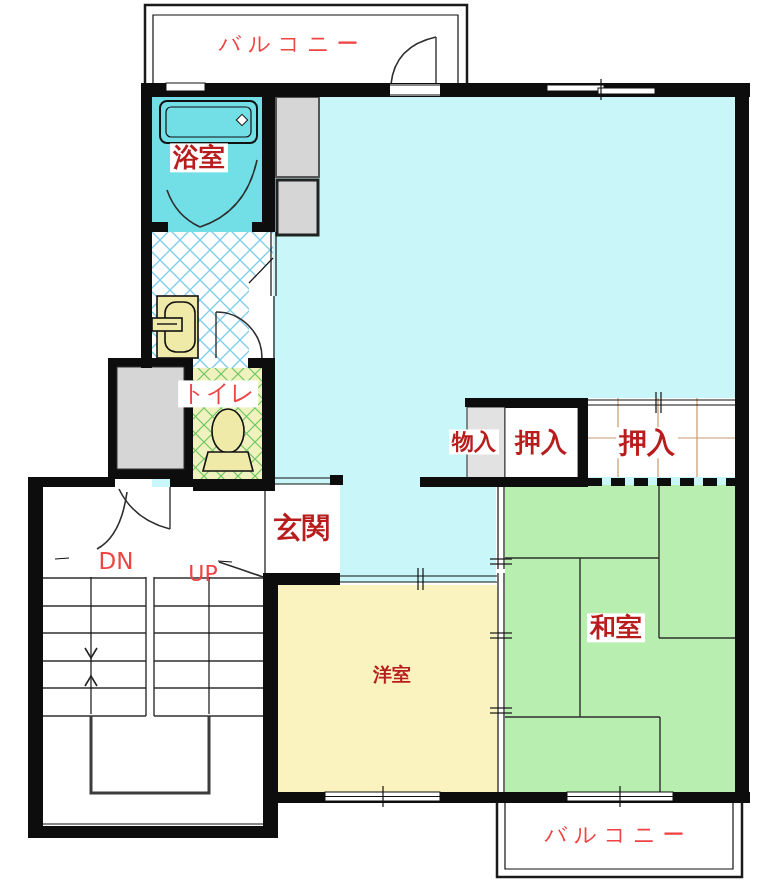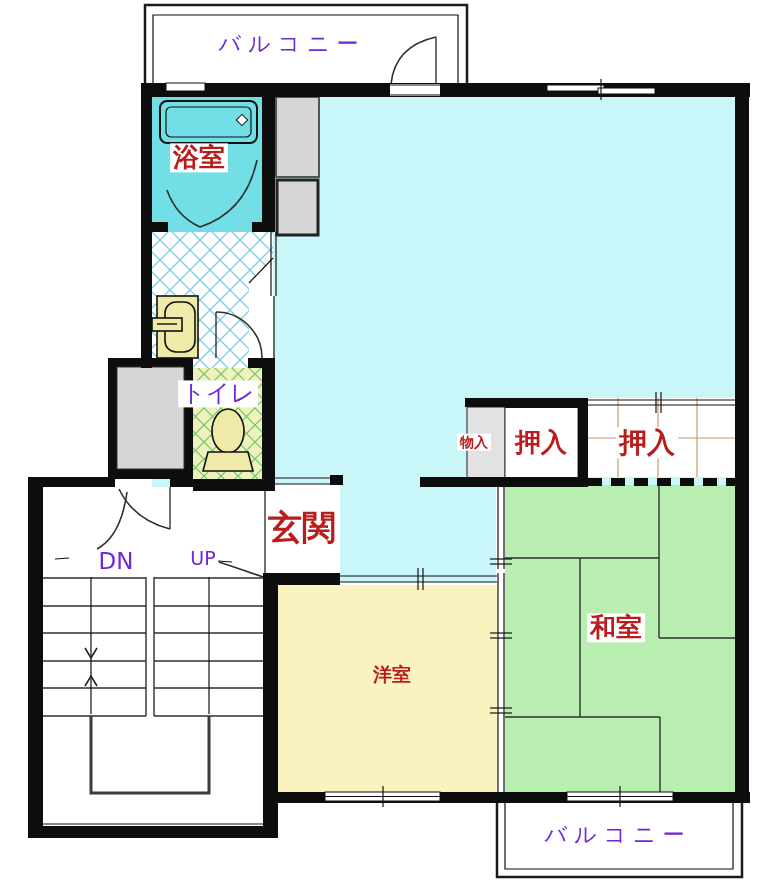--- a/index.html
+++ b/index.html
@@ -12,21 +12,21 @@
   .arc{stroke:#2f2f2f;stroke-width:1.6;fill:none;}
   .fx{fill:var(--fixture,#F0EAA8);stroke:#111;stroke-width:1.6;}
   .ldkF{fill:var(--ldk,#C9F6F8);}
   .bathF{fill:var(--bath,#72DEE6);}
   .tatF{fill:var(--tatami,#B8EFB0);}
   .wesF{fill:var(--western,#FAF3C0);}
   .grayF{fill:var(--graybox,#D6D6D6);stroke:#333;stroke-width:1;}
   .gridL{stroke:var(--grid,#C89A6E);stroke-width:1.2;}
   .lbl{position:absolute;transform:translate(-50%,-50%);background:#fff;color:#b91c1c;
        line-height:1.05;padding:1px 3px;white-space:nowrap;font-weight:bold;}
-  .lbl.light{font-weight:normal;color:#6d28d9;}
+  .lbl.light{font-weight:normal;color:#ef4444;}
 </style>
 </head>
 <body>
 
 <div id="plan">
 <svg width="769" height="885" viewBox="0 0 769 885">
   <defs>
     <pattern id="hb" width="20" height="20" patternUnits="userSpaceOnUse">
       <rect width="20" height="20" fill="#ffffff"></rect>
       <path d="M0,20 L20,0 M-2,2 L2,-2 M18,22 L22,18" stroke="var(--hatchblue,#7CCDE6)" stroke-width="1.3" fill="none"></path>
@@ -205,22 +205,22 @@
     <rect x="567" y="792" width="106" height="9" fill="#ffffff" stroke="#111" stroke-width="1"></rect>
     <line x1="567" y1="796.5" x2="673" y2="796.5" class="ln"></line>
     <line x1="620" y1="786" x2="620" y2="807" class="ln"></line>
     <line x1="588" y1="482" x2="735" y2="482" stroke="var(--wall,#0d0d0d)" stroke-width="8" stroke-dasharray="14 9"></line>
   </g>
 </svg>
 
 <div class="lbl light" style="left:292px;top:44px;font-size:22px;letter-spacing:7px;background:transparent;">バルコニー</div>
 <div class="lbl" style="left:199px;top:158px;font-size:26px;">浴室</div>
 <div class="lbl light" style="left:218px;top:394px;font-size:24px;">トイレ</div>
-<div class="lbl" style="left:474px;top:442px;font-size:14px;text-align:right;">物入</div>
+<div class="lbl" style="left:474px;top:442px;font-size:22px;text-align:right;">物入</div>
 <div class="lbl" style="left:541px;top:443px;font-size:26px;">押入</div>
 <div class="lbl" style="left:647px;top:443px;font-size:28px;">押入</div>
-<div class="lbl" style="left:302px;top:528px;font-size:34px;background:transparent;">玄関</div>
+<div class="lbl" style="left:302px;top:528px;font-size:28px;background:transparent;">玄関</div>
 <div class="lbl light" style="left:86px;top:561px;font-size:23px;background:transparent;margin-left:30px;">DN</div>
-<div class="lbl light" style="left:203px;top:559px;font-size:19px;background:transparent;">UP</div>
+<div class="lbl light" style="left:203px;top:574px;font-size:22px;background:transparent;">UP</div>
 <div class="lbl" style="left:392px;top:675px;font-size:19px;background:transparent;">洋室</div>
 <div class="lbl" style="left:616px;top:628px;font-size:26px;">和室</div>
 <div class="lbl light" style="left:618px;top:835px;font-size:22px;letter-spacing:7px;background:transparent;">バルコニー</div>
 </div>
 
 </body></html>

